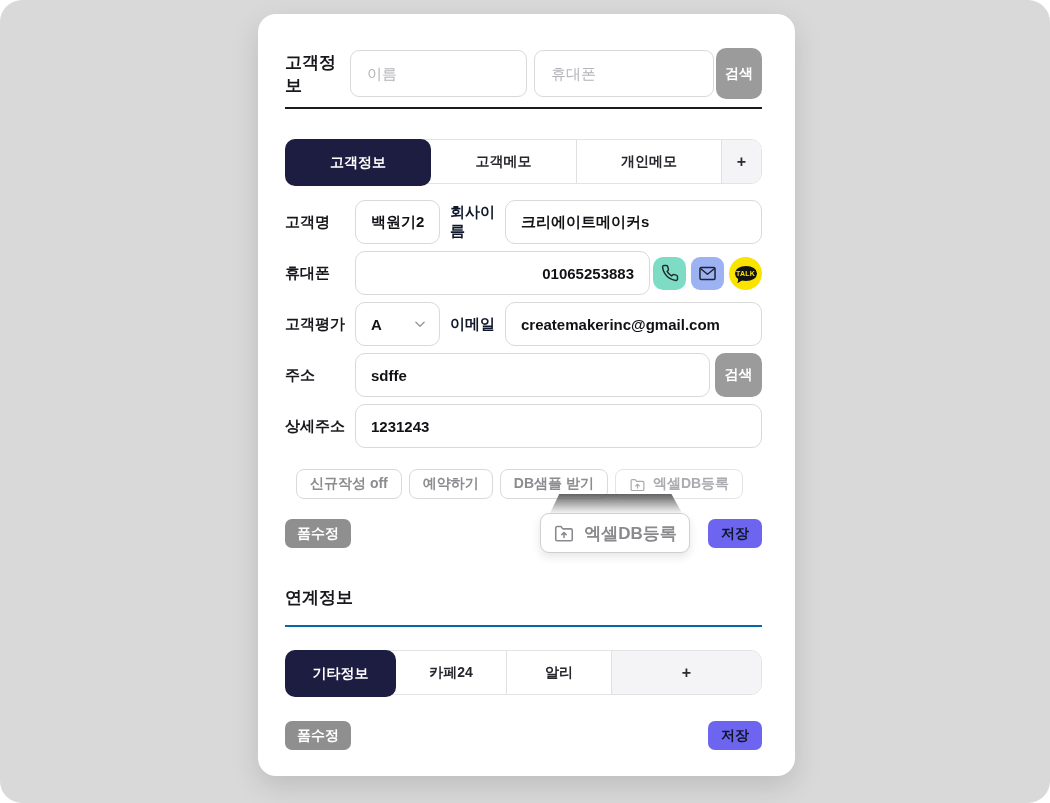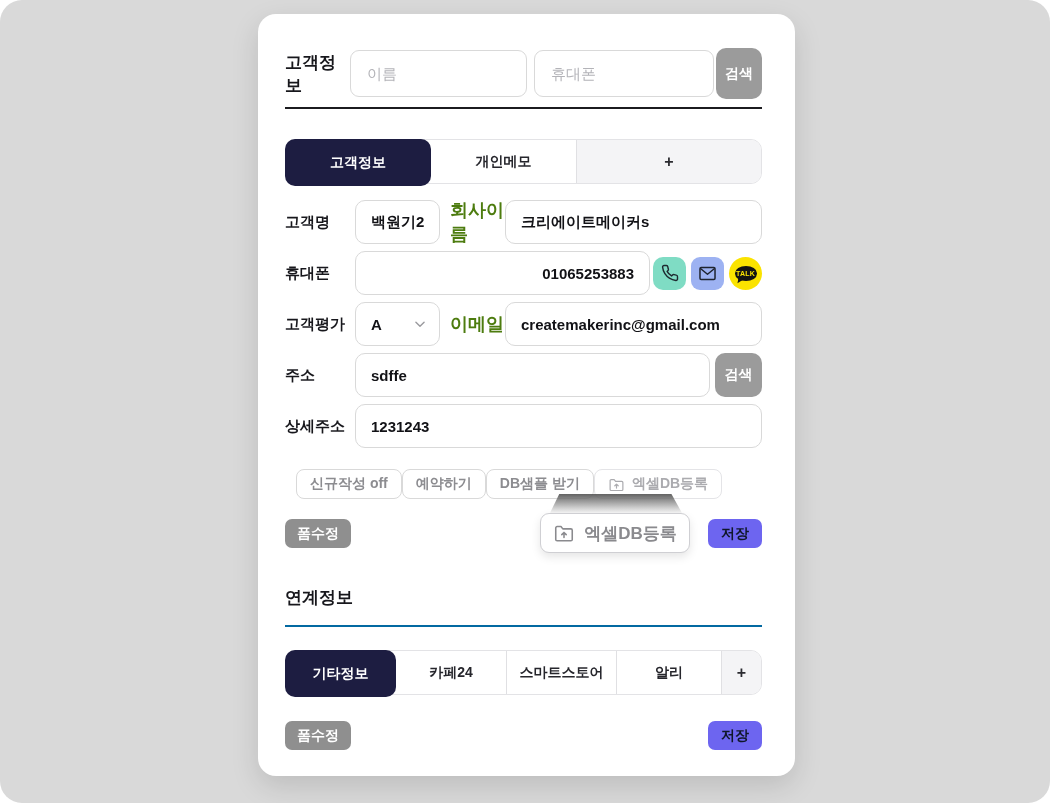--- a/index.html
+++ b/index.html
@@ -54,21 +54,21 @@
   }
   .tabbar2 { margin-top:23px; }
   .tabbar2 .tab { flex:0 0 110px; }
   .tabbar2 .tab.active { flex:0 0 111px; }
   .tabbar2 .tab-ali { flex:0 0 105px; }
 
   
   .form { margin-top:16px; }
   .frow { display:flex; align-items:center; margin-bottom:7px; height:44px; }
   .flabel { width:70px; flex:0 0 70px; font-size:15px; font-weight:600; color:#17171c; }
-  .flabel-mid { width:55px; flex:0 0 55px; margin-left:10px; font-size:18px; font-weight:600; color:#4d7c0f; }
+  .flabel-mid { width:55px; flex:0 0 55px; margin-left:10px; font-size:15px; font-weight:600; color:#0f172a; }
   .fin {
     height:44px; border:1px solid #d9d9d9; border-radius:10px; padding:0 15px;
     font-size:15px; font-weight:700; color:#121216; font-family:inherit; outline:none; background:#fff;
   }
   .in-name { width:85px; }
   .in-company { flex:1 1 auto; }
   .in-mobile { width:295px;text-align:right; }
   .in-email { flex:1 1 auto; }
   .in-addr { flex:1 1 auto; }
   .in-addr-detail { flex:1 1 auto; }
@@ -96,21 +96,21 @@
     content:""; position:absolute; left:3px; bottom:-3px;
     border:3px solid transparent; border-top-color:#131313; border-left-color:#131313;
     transform:rotate(12deg);
   }
   .btn-search-addr {
     margin-left:5px; width:47px; height:44px; border:none; border-radius:10px;
     background:#9b9b9b; color:#fff; font-size:14px; font-weight:700; cursor:pointer; font-family:inherit;
   }
 
   
-  .chips { display:flex; align-items:center; margin-top:21px; gap:0;padding-left:11px; }
+  .chips { display:flex; align-items:center; margin-top:21px; gap:7px;padding-left:11px; }
   .chip {
     height:30px; padding:0 13px; background:#fff; border:1px solid #d9d9d9; border-radius:8px;
     font-size:14px; font-weight:600; color:#8c8c90; cursor:pointer; font-family:inherit;
     display:flex; align-items:center; gap:7px;
   }
   .chip.excel { color:#ababaf; border-color:#e4e4e7; }
 
   
   .save-row { position:relative; height:40px; margin-top:14px; }
   .btn-gray {
@@ -152,20 +152,21 @@
     <div class="search-row">
       <div class="sec-label">고객정보</div>
       <input class="tf search-name" placeholder="이름" style="">
       <input class="tf search-phone" placeholder="휴대폰" style="">
       <button class="btn-search-top">검색</button>
     </div>
     <hr class="top-divider">
 
     <div class="tabbar">
       <div class="tab active">고객정보</div>
+      <div class="tab">고객메모</div>
       <div class="tab">개인메모</div>
       <div class="tab-add">+</div>
     </div>
 
     <div class="form">
 
       <div class="frow">
         <div class="flabel">고객명</div>
         <input class="fin in-name" value="백원기2" style="">
         <div class="flabel-mid">회사이름</div>
@@ -251,21 +252,20 @@
         <span>엑셀DB등록</span>
       </button>
       <button class="btn-save">저장</button>
     </div>
 
     <div class="section-title">연계정보</div>
 
     <div class="tabbar tabbar2">
       <div class="tab active">기타정보</div>
       <div class="tab">카페24</div>
-      <div class="tab">스마트스토어</div>
       <div class="tab tab-ali">알리</div>
       <div class="tab-add">+</div>
     </div>
 
     <div class="save-row2">
       <button class="btn-gray">폼수정</button>
       <button class="btn-save">저장</button>
     </div>
 
   </div>

